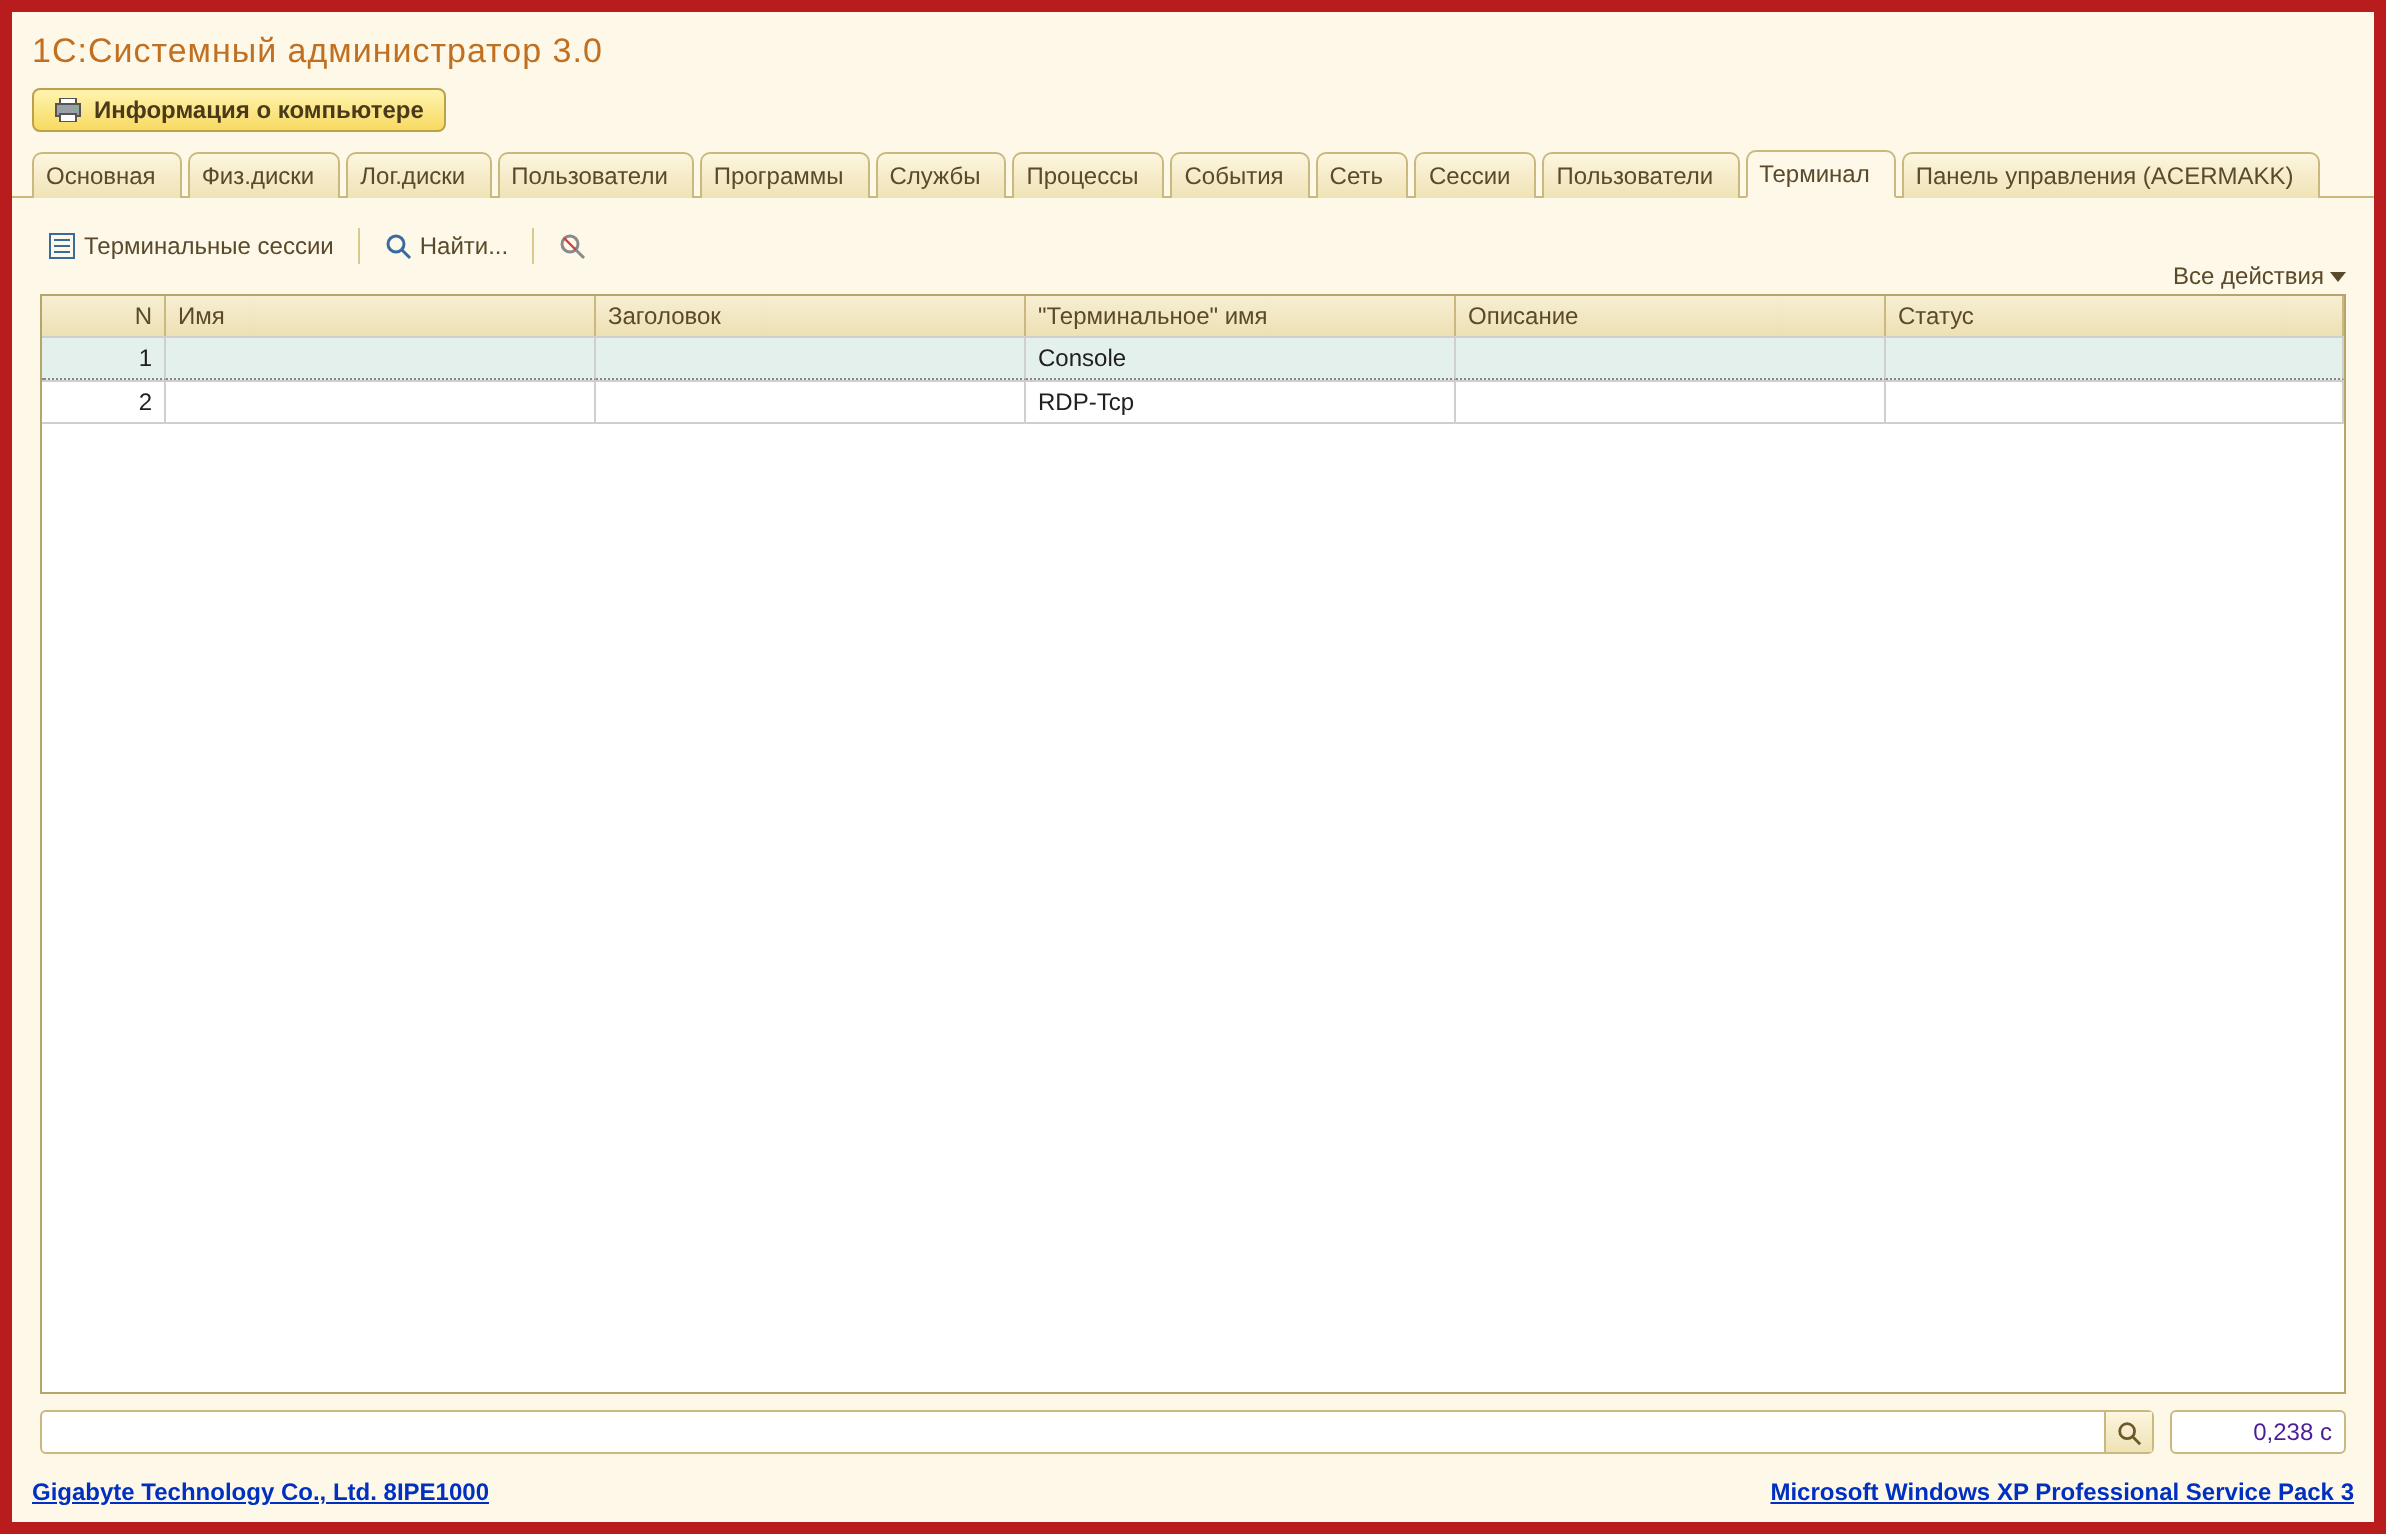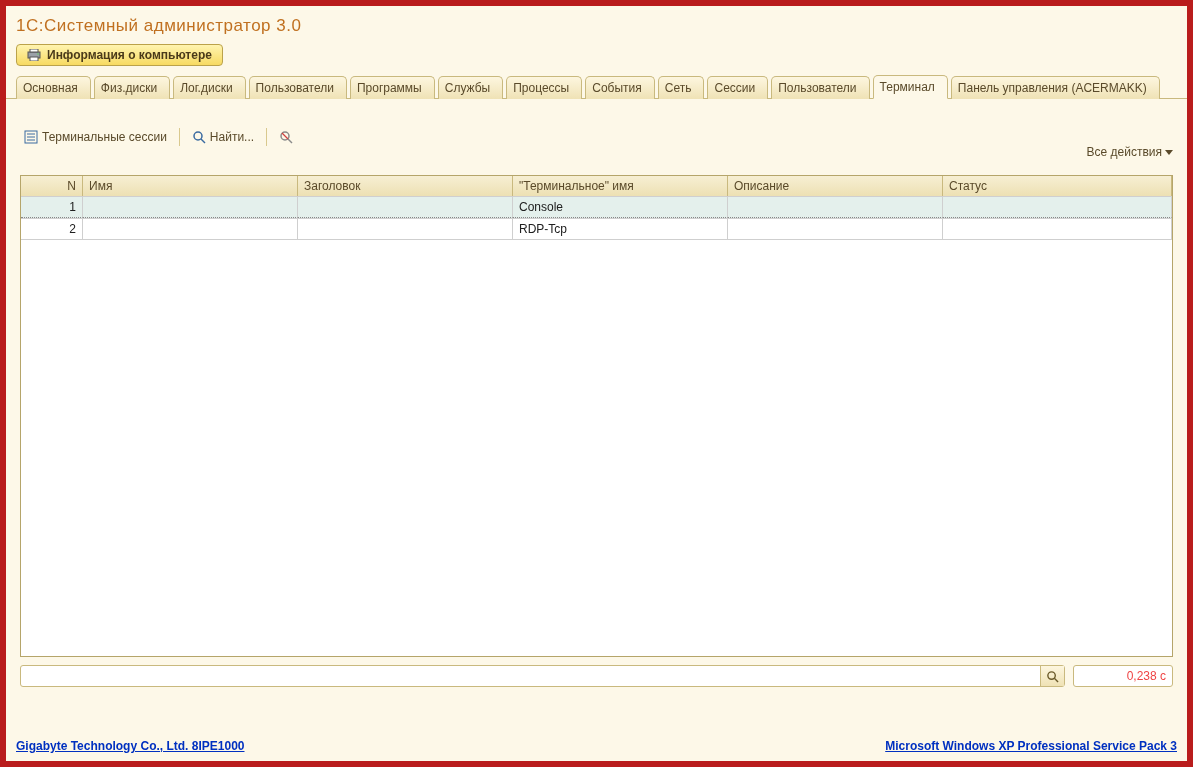--- a/index.html
+++ b/index.html
@@ -73,21 +73,21 @@
     top: 1px;
   }
   .tab.active {
     background: #fdf8e8;
     border-bottom: 1px solid #fdf8e8;
     font-weight: normal;
   }
   .toolbar-inner {
     display: flex;
     align-items: center;
-    padding: 16px 14px;
+    padding: 2px 14px;
     gap: 6px;
   }
   .toolbar-inner .tb-btn {
     display: inline-flex;
     align-items: center;
     gap: 4px;
     padding: 2px 4px;
     cursor: pointer;
     color: #5a4a2a;
   }
@@ -167,42 +167,41 @@
   .search-box .mag {
     width: 24px;
     display: flex;
     align-items: center;
     justify-content: center;
     border-left: 1px solid #c9b97e;
     cursor: pointer;
     background: linear-gradient(#fdf6df,#efe2b5);
   }
   .timer-box {
-    width: 100px;
+    width: 88px;
     height: 22px;
     border: 1px solid #c9b97e;
     background: #ffffff;
     border-radius: 3px;
     display: flex;
     align-items: center;
     justify-content: flex-end;
     padding: 0 6px;
-    color: #ef4444;
+    color: #4c1d95;
   }
   .footer {
     display: flex;
     justify-content: space-between;
     padding: 4px 10px 8px 10px;
   }
   .footer a {
     color: #0030c0;
     text-decoration: underline;
     font-weight: bold;
     cursor: pointer;
-    margin-top: 40px;
   }
   svg { display: block; }
   .dd-tri {
     width: 0; height: 0;
     border-left: 4px solid transparent;
     border-right: 4px solid transparent;
     border-top: 5px solid #5a4a2a;
   }
 </style>
 </head>

